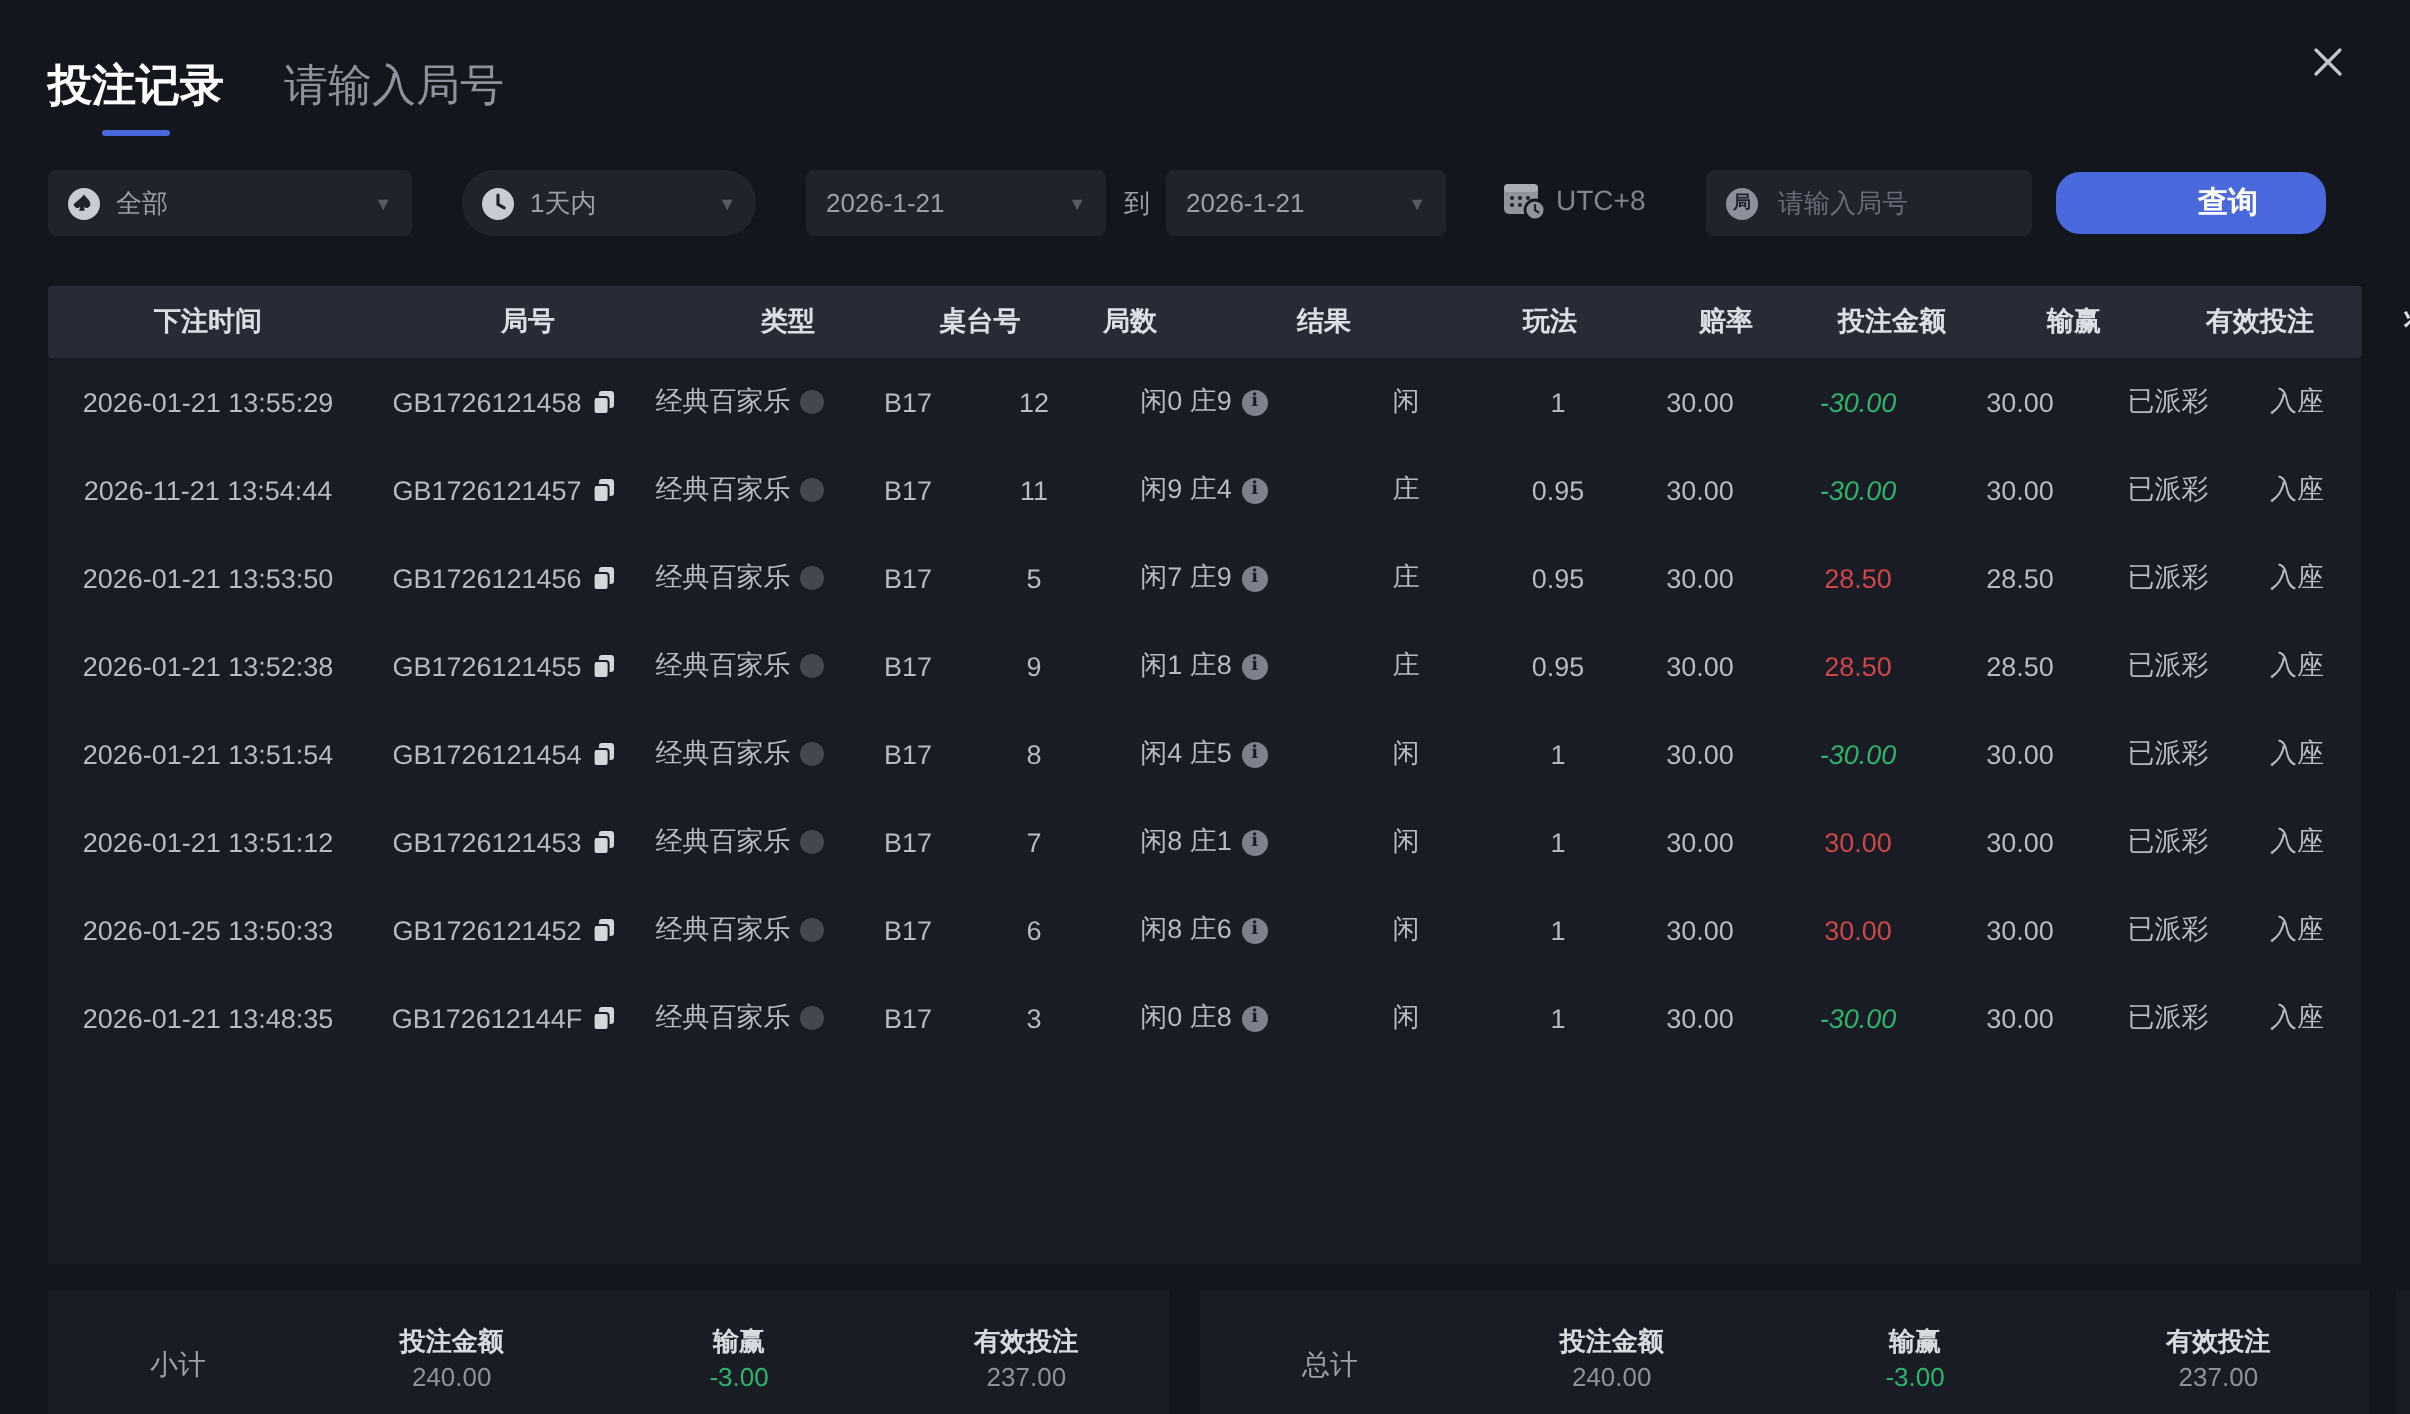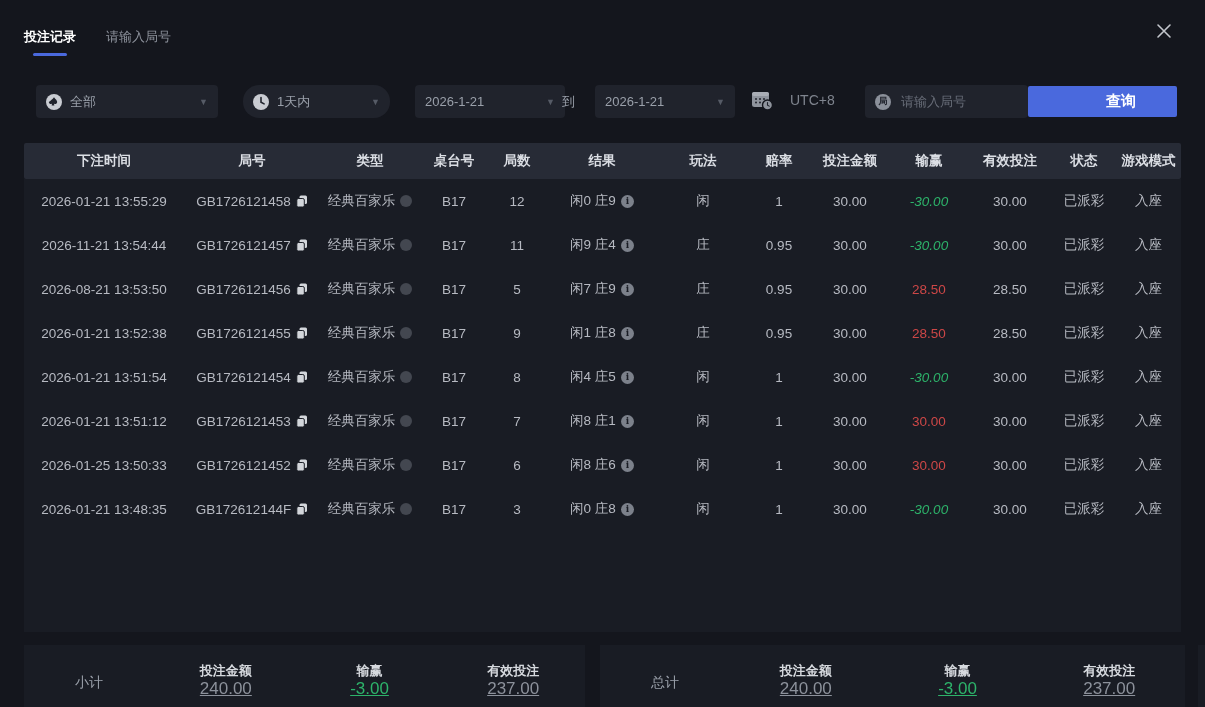--- a/index.html
+++ b/index.html
@@ -1,66 +1,66 @@
 <!DOCTYPE html>
 <html style="--accent: #4a69dd; --win-red: #cd4747; --loss-green: #2db36a;"><head>
 <meta charset="utf-8">
 <style>
   html,body{margin:0;padding:0;background:#14161d;}
   body{width:1205px;height:707px;overflow:hidden;font-family:"Liberation Sans","DejaVu Sans",sans-serif;position:relative;}
   .stage{position:absolute;inset:0;}
 
   
   .tabs{position:absolute;left:24px;top:28px;display:flex;gap:30px;align-items:flex-start;}
-  .tab{font-size:13px;color:#8d929c;cursor:pointer;text-align:center;}
+  .tab{font-size:22px;color:#8d929c;cursor:pointer;text-align:center;}
   .tab.active{color:#ffffff;font-weight:700;}
   .tab .underline{height:3px;width:34px;background:var(--accent);border-radius:2px;margin:7px auto 0;}
   .close-btn{position:absolute;right:28px;top:18px;width:26px;height:26px;display:flex;align-items:center;justify-content:center;cursor:pointer;}
 
   
   .filters{position:absolute;left:0;top:85px;height:33px;width:100%;}
-  .ctrl{position:absolute;top:0;height:33px;background:#20232c;border-radius:4px;display:flex;align-items:center;padding:0 10px;box-sizing:border-box;color:#9aa0aa;font-size:13px;margin-left:12px;}
+  .ctrl{position:absolute;top:0;height:33px;background:#20232c;border-radius:4px;display:flex;align-items:center;padding:0 10px;box-sizing:border-box;color:#9aa0aa;font-size:13px;}
   .ctrl .caret{position:absolute;right:10px;font-size:9px;color:#565b66;}
   .ctrl .lead-ic{margin-right:8px;display:flex;}
   .f-type{left:24px;width:182px;}
   .f-time{left:231px;width:147px;border-radius:16px;}
   .f-datefrom{left:403px;width:150px;}
   .to-label{position:absolute;left:562px;top:8px;color:#9aa0aa;font-size:13px;}
   .f-dateto{left:583px;width:140px;}
-  .tz{position:absolute;left:750px;top:4px;display:flex;align-items:center;gap:16px;color:#7f848e;font-size:14px;}
+  .tz{position:absolute;left:750px;top:4px;display:flex;align-items:center;gap:4px;color:#7f848e;font-size:14px;}
   .f-search{left:853px;width:163px;background:#20232c;}
   .f-search input{background:transparent;border:none;outline:none;color:#fdba74;font-size:13px;width:100px;font-family:inherit;}
   .f-search input::placeholder{color:#676c77;}
   .circle-char{width:16px;height:16px;border-radius:50%;background:#8b909a;color:#20232c;font-size:9px;display:flex;align-items:center;justify-content:center;font-weight:700;}
-  .query-btn{position:absolute;left:1028px;top:1px;width:149px;height:31px;background:var(--accent);border:none;border-radius:2px;color:#fff;font-size:15px;font-weight:700;cursor:pointer;font-family:inherit;padding-left:43px;}
+  .query-btn{position:absolute;left:1028px;top:1px;width:135px;height:31px;background:var(--accent);border:none;border-radius:12px;color:#fff;font-size:15px;font-weight:700;cursor:pointer;font-family:inherit;padding-left:43px;}
 
   
   :root{--cols:160px 136px 100px 68px 58px 112px 90px 62px 80px 78px 84px 64px 65px;}
   .table{position:absolute;left:24px;top:143px;width:1157px;}
-  .thead{display:grid;grid-template-columns:var(--cols);height:36px;background:#272b36;align-items:center;border-radius:2px;}
+  .thead{display:grid;grid-template-columns:var(--cols);height:36px;background:#272b36;align-items:center;border-radius:2px;gap:12px;}
   .hcell{text-align:center;color:#dbdee4;font-size:13.5px;font-weight:700;}
   .tbody{background:#191c24;height:453px;}
   .row{display:grid;grid-template-columns:var(--cols);height:44px;align-items:center;color:#b7bac2;font-size:13.5px;}
   .cell{display:flex;align-items:center;justify-content:center;gap:5px;text-align:center;}
   .cell.green{color:var(--loss-green);font-style:italic;}
   .cell.red{color:var(--win-red);}
   .typ-dot{width:12px;height:12px;border-radius:50%;background:#434750;display:inline-block;}
   .info-i{width:13px;height:13px;border-radius:50%;background:#7c818b;color:#191c24;font-size:9px;font-weight:700;font-family:"DejaVu Serif",serif;display:inline-flex;align-items:center;justify-content:center;cursor:pointer;}
   .copy-ic{cursor:pointer;display:inline-flex;}
 
   
   .summary{position:absolute;left:24px;top:645px;display:flex;gap:15px;}
   .panel{background:#191c24;height:90px;display:flex;padding-top:17px;box-sizing:border-box;}
   .panel.sub{width:561px;}
   .panel.tot{width:585px;}
   .sum-label{width:130px;text-align:center;color:#9aa0aa;font-size:14px;padding-top:12px;}
   .sum-stats{flex:1;display:flex;}
   .stat{flex:1;text-align:center;}
   .stat .s-label{color:#d6d9de;font-size:13px;font-weight:700;line-height:18px;}
-  .stat .s-value{color:#8c919b;font-size:17px;line-height:18px;text-decoration:underline;}
+  .stat .s-value{color:#8c919b;font-size:13px;line-height:18px;}
   .stat .s-value.green{color:var(--loss-green);}
   .edge-sliver{position:absolute;right:0;top:645px;width:7px;height:62px;background:#191c24;}
 </style>
 </head>
 <body>
 
 <div class="stage">
 
   <div class="tabs">
     <div class="tab active">
@@ -212,21 +212,21 @@
           </div>
           <div class="cell">庄</div>
           <div class="cell">0.95</div>
           <div class="cell">30.00</div>
           <div class="cell green">-30.00</div>
           <div class="cell">30.00</div>
           <div class="cell">已派彩</div>
           <div class="cell">入座</div>
         </div>
         <div class="row">
-          <div class="cell">2026-08-21 13:53:50</div>
+          <div class="cell">2026-01-21 13:53:50</div>
           <div class="cell">
             <span>GB1726121456</span>
             <span class="copy-ic">
               <svg width="12" height="13" viewBox="0 0 12 13">
                 <rect x="3.5" y="0.5" width="7.5" height="8.5" rx="1.5" fill="#d3d6db"></rect>
                 <rect x="0.8" y="3.5" width="7.5" height="8.5" rx="1.5" fill="#d3d6db" stroke="#191c24" stroke-width="1"></rect>
               </svg>
             </span>
           </div>
           <div class="cell">

